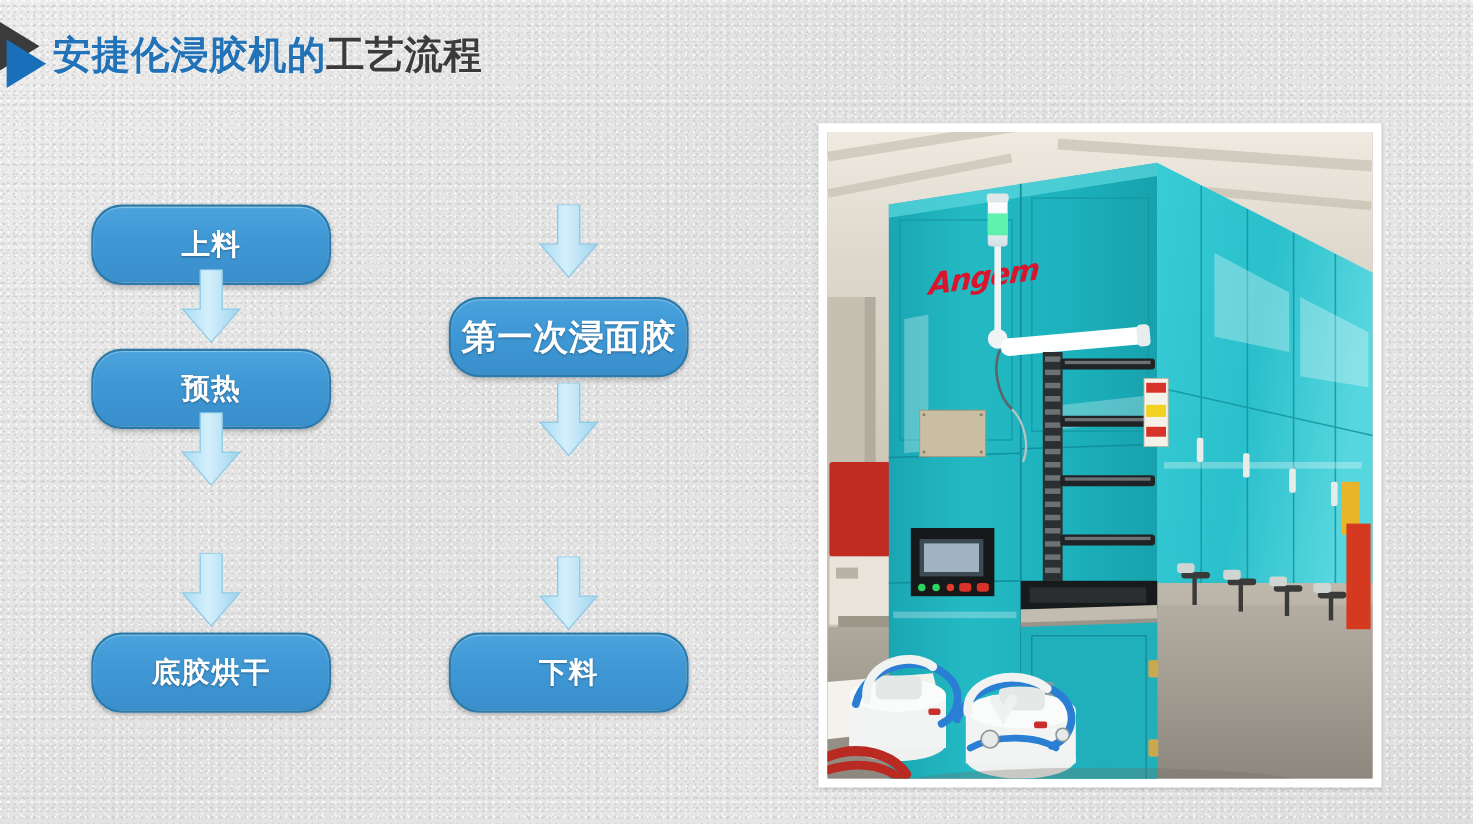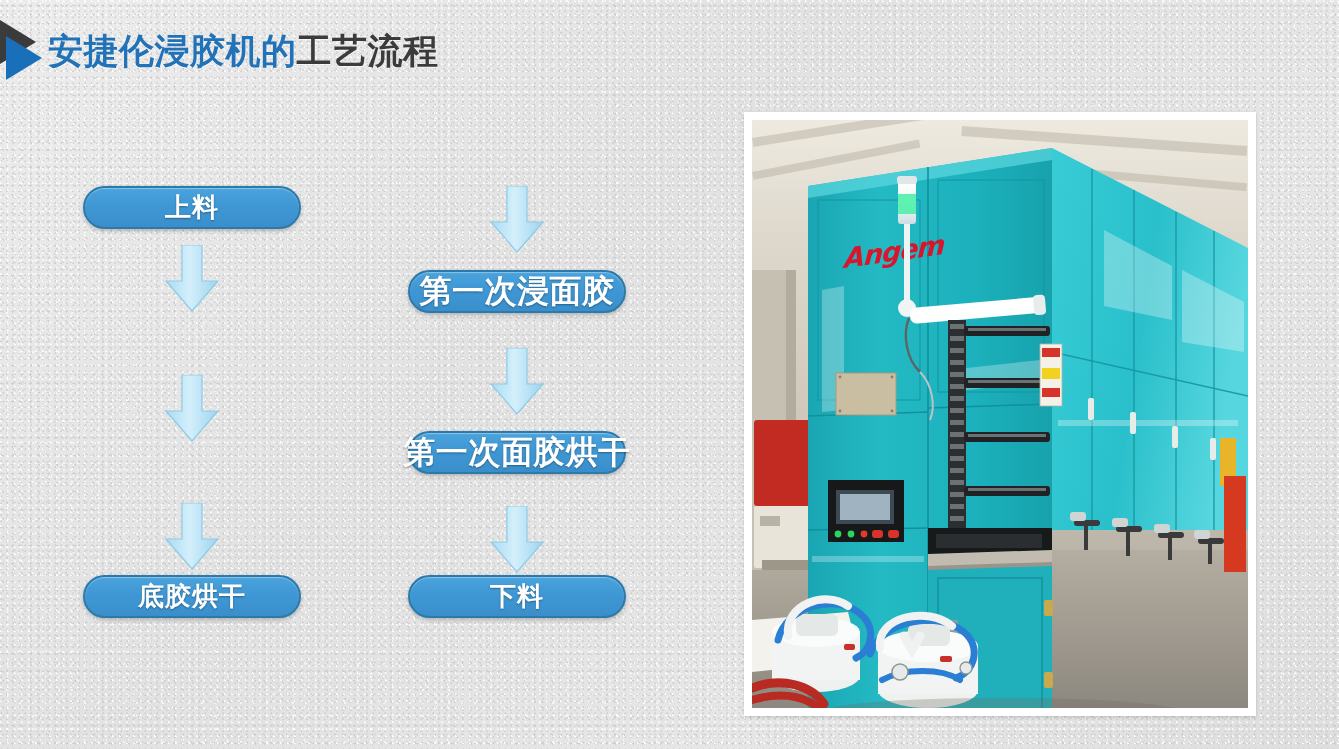--- a/index.html
+++ b/index.html
@@ -75,21 +75,21 @@
     width: 330px;
     height: 749px;
   }
   .flow-col.col-left  { left: 45px; }
   .flow-col.col-right { left: 370px; }
 
   .node {
     position: absolute;
     left: 38px;
     width: 218px;
-    height: 43px;
+    height: 73px;
     border-radius: 28px;
     background: linear-gradient(180deg, #4aa3dc 0%, #3e97d4 48%, #3a8fcb 100%);
     border: 2px solid #2b7aaa;
     box-shadow:
       0 2px 4px rgba(0,0,0,0.22),
       inset 0 1px 1px rgba(255,255,255,0.35);
     display: flex;
     align-items: center;
     justify-content: center;
     box-sizing: border-box;
@@ -163,20 +163,23 @@
             <linearGradient id="ag1" x1="0" y1="0" x2="1" y2="0">
               <stop offset="0%" stop-color="#a8dcf3"></stop>
               <stop offset="45%" stop-color="#d4efFB"></stop>
               <stop offset="100%" stop-color="#9ed4ee"></stop>
             </linearGradient>
           </defs>
           <polygon points="19,0 39,0 39,36 55,36 29,66 3,36 19,36" fill="url(#ag1)" stroke="#8fcbe6" stroke-width="1.2"></polygon>
         </svg>
       </div>
 
+      <div class="node" style="top:317px;">
+        <span class="node-label">预热</span>
+      </div>
 
       <div class="arrow" style="top:375px;">
         <svg viewBox="0 0 58 68">
           <polygon points="19,0 39,0 39,36 55,36 29,66 3,36 19,36" fill="url(#ag1)" stroke="#8fcbe6" stroke-width="1.2"></polygon>
         </svg>
       </div>
 
 
       <div class="arrow" style="top:503px;">
         <svg viewBox="0 0 58 68">
@@ -200,23 +203,20 @@
       <div class="node" style="top:270px;">
         <span class="node-label small">第一次浸面胶</span>
       </div>
 
       <div class="arrow" style="top:348px;">
         <svg viewBox="0 0 58 68">
           <polygon points="19,0 39,0 39,36 55,36 29,66 3,36 19,36" fill="url(#ag1)" stroke="#8fcbe6" stroke-width="1.2"></polygon>
         </svg>
       </div>
 
-      <div class="node" style="top:431px;">
-        <span class="node-label small">第一次面胶烘干</span>
-      </div>
 
       <div class="arrow" style="top:506px;">
         <svg viewBox="0 0 58 68">
           <polygon points="19,0 39,0 39,36 55,36 29,66 3,36 19,36" fill="url(#ag1)" stroke="#8fcbe6" stroke-width="1.2"></polygon>
         </svg>
       </div>
 
       <div class="node" style="top:575px;align-items:center;">
         <span class="node-label">下料</span>
       </div>

